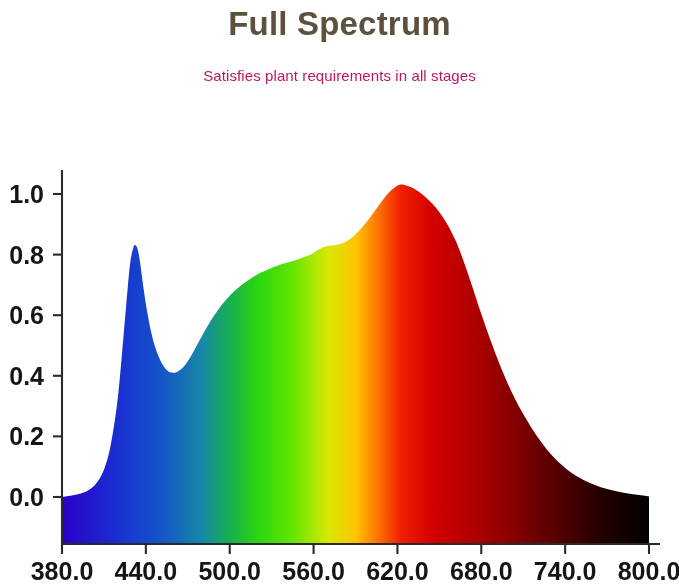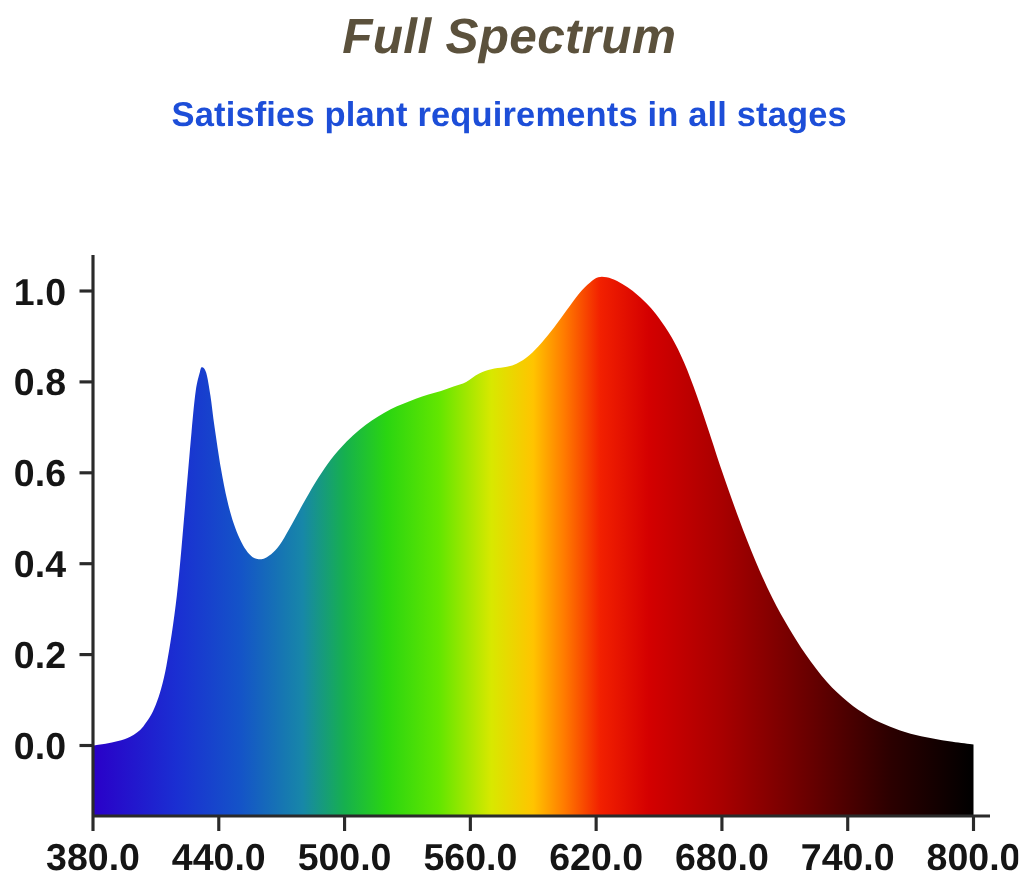--- a/index.html
+++ b/index.html
@@ -32,30 +32,29 @@
     text-align: center;
   }
   #chart-title {
     margin: 0;
     padding-top: 4px;
     font-size: 33px;
     line-height: 40px;
     font-weight: 700;
     letter-spacing: 0.2px;
     color: #5b513c;
-    font-style: italic;
   }
   #chart-subtitle {
     margin: 0;
     padding-top: 17px;
-    font-size: 23px;
+    font-size: 15px;
     line-height: 30px;
-    font-weight: 700;
+    font-weight: 400;
     letter-spacing: 0.1px;
-    color: #1d4ed8;
+    color: #be185d;
   }
 
   
   #plot {
     position: absolute;
     left: 0;
     top: 0;
     width: 679px;
     height: 588px;
   }

